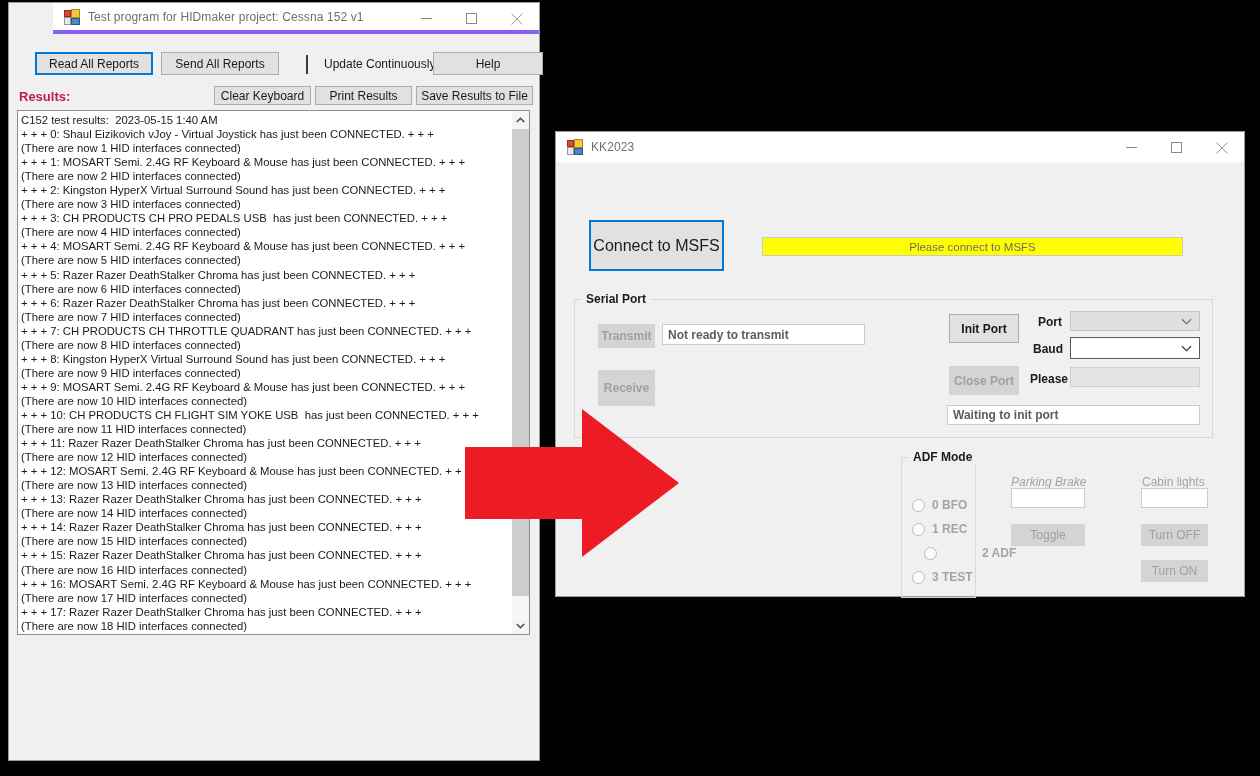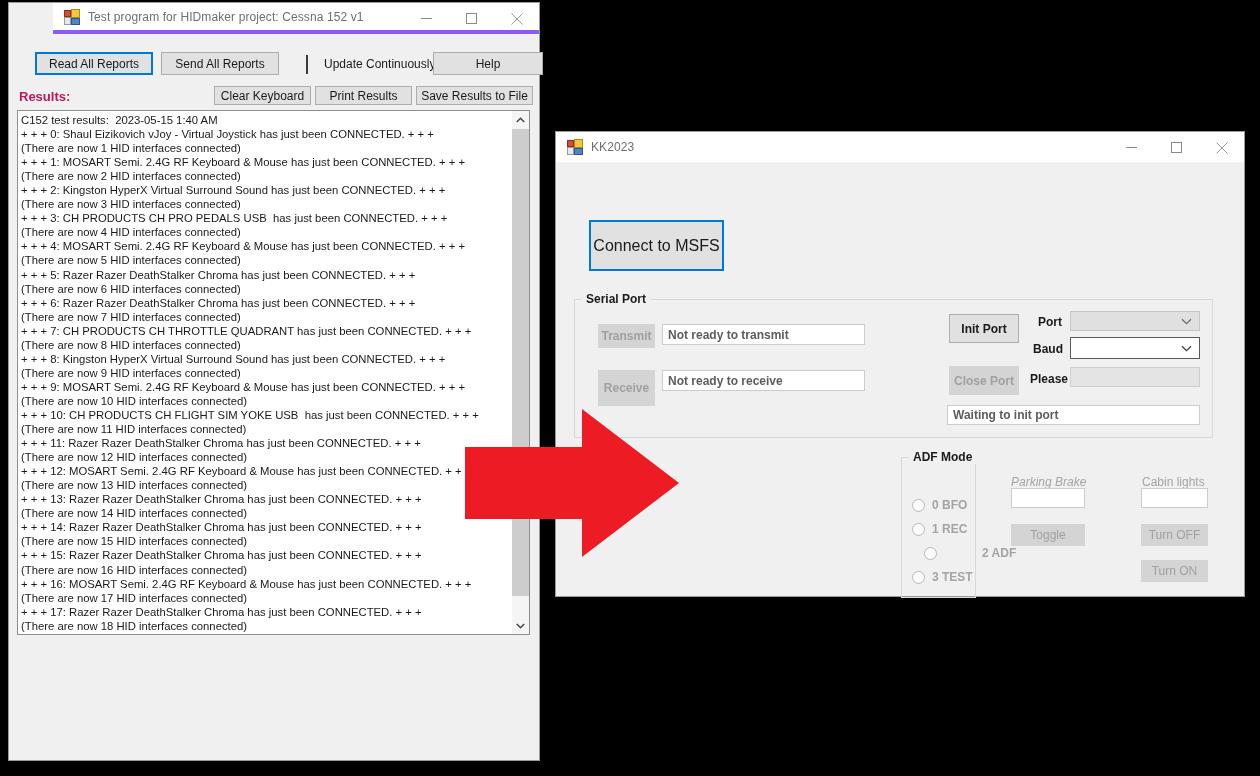--- a/index.html
+++ b/index.html
@@ -444,29 +444,29 @@
             <line x1="11.5" y1="0.5" x2="0.5" y2="11.5" stroke="#9a9a9a" stroke-width="1"></line>
           </svg>
       </div>
     </div>
   </div>
 
   <div class="kk-body">
 
     <div class="btn default" id="btn-connect-msfs">Connect to MSFS</div>
 
+    <div id="status-msfs">Please connect to MSFS</div>
 
     <div class="groupbox" id="gb-serial">
       <div class="gb-label">Serial Port</div>
 
       <div class="btn disabled" style="position:absolute;left:23px;top:24px;width:57px;height:24px;">Transmit</div>
       <div class="textbox" style="position:absolute;left:87px;top:24px;width:203px;height:21px;">Not ready to transmit</div>
 
       <div class="btn disabled" style="position:absolute;left:23px;top:70px;width:57px;height:36px;">Receive</div>
-      <div class="textbox" style="position:absolute;left:87px;top:70px;width:203px;height:21px;">Not ready to receive</div>
 
       <div class="btn" style="position:absolute;left:374px;top:14px;width:70px;height:29px;">Init Port</div>
       <div class="btn disabled" style="position:absolute;left:374px;top:66px;width:70px;height:29px;">Close Port</div>
 
       <div class="lbl" style="left:463px;top:15px;">Port</div>
       <div class="combo disabled" style="position:absolute;left:495px;top:11px;width:130px;height:20px;">
         <span class="chev">
           <svg width="11" height="7" viewBox="0 0 11 7">
               <polyline points="1,1.3 5.5,5.6 10,1.3" fill="none" stroke="#6c6c6c" stroke-width="1.2"></polyline>
             </svg>

